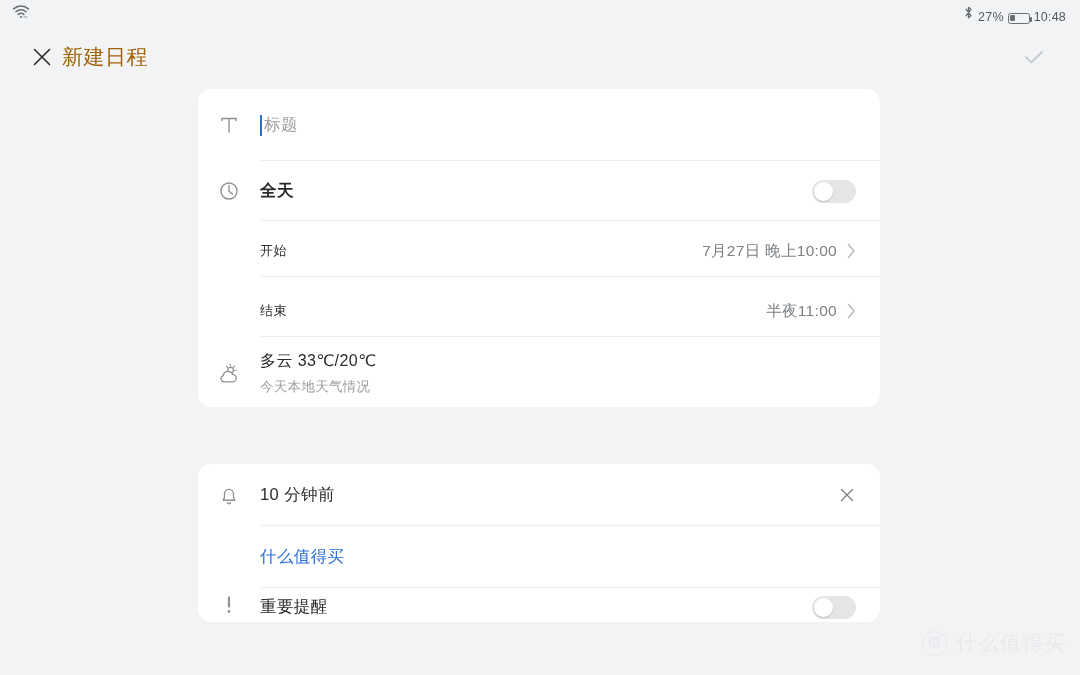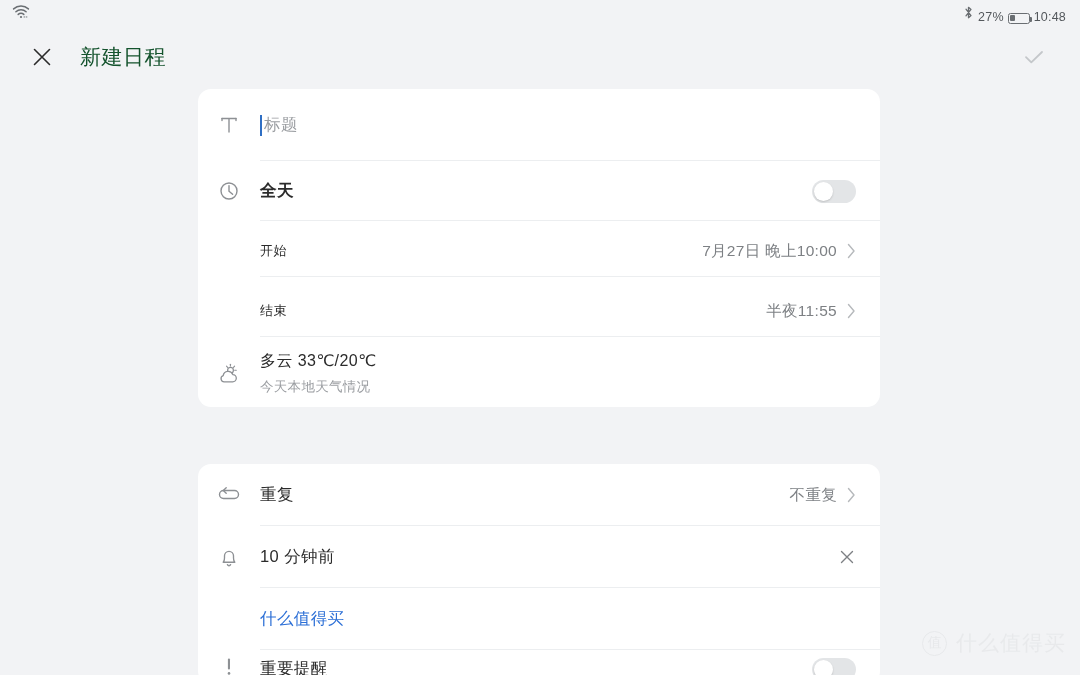--- a/index.html
+++ b/index.html
@@ -83,22 +83,21 @@
   .appbar-left { display: flex; align-items: center; }
   .icon-btn {
     width: 40px; height: 40px;
     display: flex;
     align-items: center;
     justify-content: center;
     cursor: pointer;
   }
   .appbar-title {
     font-size: 21px;
-    color: #14532d;
-    margin-left: 18px;
+    color: #a16207;
     letter-spacing: .5px;
   }
   .appbar-spacer { flex: 1; }
 
   
   .card {
     position: absolute;
     left: 198px;
     width: 682px;
     background: #ffffff;
@@ -350,21 +349,21 @@
           <path d="M1.5 1.5L7 8 1.5 14.5" fill="none" stroke="#b6b9bc" stroke-width="1.4" stroke-linecap="round" stroke-linejoin="round"></path>
         </svg>
       </div>
     </div>
 
     <div class="row sub-row">
       <div class="row-ic"></div>
       <div class="row-body divided">
         <span class="sub-label">结束</span>
         <span class="row-spacer"></span>
-        <span class="row-value">半夜11:55</span>
+        <span class="row-value">半夜11:00</span>
         <svg class="chev" width="9" height="16" viewBox="0 0 9 16">
           <path d="M1.5 1.5L7 8 1.5 14.5" fill="none" stroke="#b6b9bc" stroke-width="1.4" stroke-linecap="round" stroke-linejoin="round"></path>
         </svg>
       </div>
     </div>
 
     <div class="row weather-row">
       <div class="row-ic">
         <svg width="26" height="26" viewBox="0 0 26 26">
           <g stroke="#8d9094" stroke-width="1.1" stroke-linecap="round" fill="none">
@@ -379,36 +378,20 @@
       </div>
       <div class="row-body">
         <span class="weather-main">多云 33℃/20℃</span>
         <span class="weather-sub">今天本地天气情况</span>
       </div>
     </div>
   </div>
 
   <div class="card" id="card-remind">
 
-    <div class="row remind-row">
-      <div class="row-ic">
-        <svg width="24" height="20" viewBox="0 0 24 20">
-          <path d="M6.5 5.5h11a4 4 0 0 1 0 8h-11a4 4 0 0 1 0-8z" fill="none" stroke="#8d9094" stroke-width="1.4"></path>
-          <path d="M9.2 2.8L6.3 5.5 9.2 8.2" fill="none" stroke="#8d9094" stroke-width="1.4" stroke-linecap="round" stroke-linejoin="round"></path>
-        </svg>
-      </div>
-      <div class="row-body divided">
-        <span class="row-label">重复</span>
-        <span class="row-spacer"></span>
-        <span class="row-value">不重复</span>
-        <svg class="chev" width="9" height="16" viewBox="0 0 9 16">
-          <path d="M1.5 1.5L7 8 1.5 14.5" fill="none" stroke="#b6b9bc" stroke-width="1.4" stroke-linecap="round" stroke-linejoin="round"></path>
-        </svg>
-      </div>
-    </div>
 
     <div class="row remind-row">
       <div class="row-ic">
         <svg width="22" height="24" viewBox="0 0 22 24">
           <path d="M5.2 17.2c1.1-1.2 1.3-2.6 1.3-4.2v-2.2a4.5 4.5 0 0 1 9 0V13c0 1.6.2 3 1.3 4.2z" fill="none" stroke="#8d9094" stroke-width="1.35" stroke-linejoin="round"></path>
           <path d="M9.4 19.6c.3.7.9 1.1 1.6 1.1s1.3-.4 1.6-1.1" fill="none" stroke="#8d9094" stroke-width="1.35" stroke-linecap="round"></path>
         </svg>
       </div>
       <div class="row-body divided">
         <span class="row-label">10 分钟前</span>

